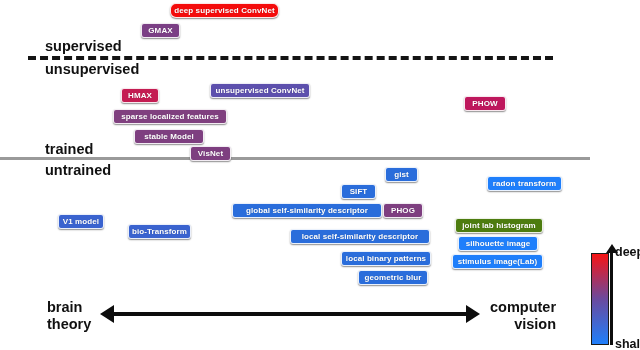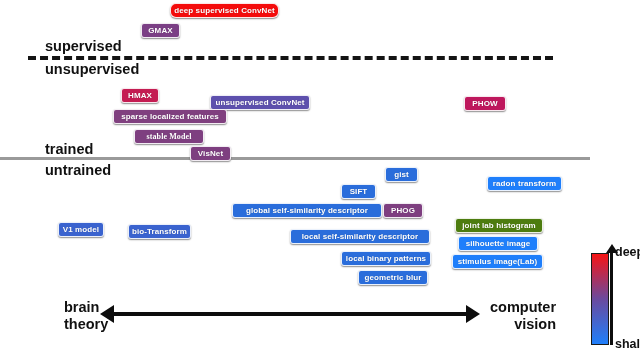--- a/index.html
+++ b/index.html
@@ -127,41 +127,41 @@
   <div class="axis-label" style="left:45px; top:62px;">unsupervised</div>
 
   <div class="solid-line" style="left:0px; top:157px; width:590px;"></div>
   <div class="axis-label" style="left:45px; top:142px;">trained</div>
   <div class="axis-label" style="left:45px; top:163px;">untrained</div>
 
   <div id="nodes">
       <div class="node" style="left: 170px; top: 3px; width: 109px; background: rgb(244, 12, 12); border-radius: 6px;">deep supervised ConvNet</div>
       <div class="node" style="left: 141px; top: 23px; width: 39px; background: rgb(123, 63, 133);">GMAX</div>
       <div class="node" style="left: 121px; top: 88px; width: 38px; background: rgb(196, 28, 82);">HMAX</div>
-      <div class="node" style="left: 210px; top: 83px; width: 100px; background: rgb(93, 80, 173); margin-top: 12px;">unsupervised ConvNet</div>
+      <div class="node" style="left: 210px; top: 83px; width: 100px; background: rgb(93, 80, 173);">unsupervised ConvNet</div>
       <div class="node" style="left: 464px; top: 96px; width: 42px; background: #be185d;">PHOW</div>
       <div class="node" style="left: 113px; top: 109px; width: 114px; background: rgb(128, 64, 127);">sparse localized features</div>
-      <div class="node" style="left: 134px; top: 129px; width: 70px; background: rgb(126, 63, 128); font-family: Liberation Serif, serif;">stable Model</div>
+      <div class="node" style="left: 134px; top: 129px; width: 70px; background: rgb(126, 63, 128);">stable Model</div>
       <div class="node" style="left: 190px; top: 146px; width: 41px; background: rgb(126, 63, 128);">VisNet</div>
       <div class="node" style="left: 385px; top: 167px; width: 33px; background: rgb(42, 109, 219);">gist</div>
       <div class="node" style="left: 341px; top: 184px; width: 35px; background: rgb(42, 109, 219);">SIFT</div>
       <div class="node" style="left: 487px; top: 176px; width: 75px; background: rgb(31, 127, 251);">radon transform</div>
       <div class="node" style="left: 232px; top: 203px; width: 150px; background: rgb(42, 109, 219);">global self-similarity descriptor</div>
       <div class="node" style="left: 383px; top: 203px; width: 40px; background: rgb(126, 63, 128);">PHOG</div>
-      <div class="node" style="left: 58px; top: 222px; width: 46px; background: rgb(58, 99, 207);">V1 model</div>
+      <div class="node" style="left: 58px; top: 214px; width: 46px; background: rgb(58, 99, 207);">V1 model</div>
       <div class="node" style="left: 128px; top: 224px; width: 63px; background: rgb(58, 99, 207);">bio-Transform</div>
       <div class="node" style="left: 290px; top: 229px; width: 140px; background: rgb(42, 109, 219);">local self-similarity descriptor</div>
       <div class="node" style="left: 455px; top: 218px; width: 88px; background: #4d7c0f;">joint lab histogram</div>
       <div class="node" style="left: 458px; top: 236px; width: 80px; background: rgb(31, 127, 251);">silhouette image</div>
       <div class="node" style="left: 341px; top: 251px; width: 90px; background: rgb(42, 109, 219);">local binary patterns</div>
       <div class="node" style="left: 452px; top: 254px; width: 91px; background: rgb(31, 127, 251);">stimulus image(Lab)</div>
       <div class="node" style="left: 358px; top: 270px; width: 70px; background: rgb(42, 109, 219);">geometric blur</div>
     </div>
 
-  <div class="corner-label" style="left:47px; top:299px;margin-left:17px;">
+  <div class="corner-label" style="left:47px; top:299px;">
     <div>brain</div>
     <div>theory</div>
   </div>
 
   <div class="arrow-head left" style="left:100px; top:305px;"></div>
   <div class="arrow-shaft" style="left:113px; top:312px; width:355px;"></div>
   <div class="arrow-head right" style="left:466px; top:305px;"></div>
 
   <div class="corner-label right" style="left:490px; top:299px;">
     <div>computer</div>

